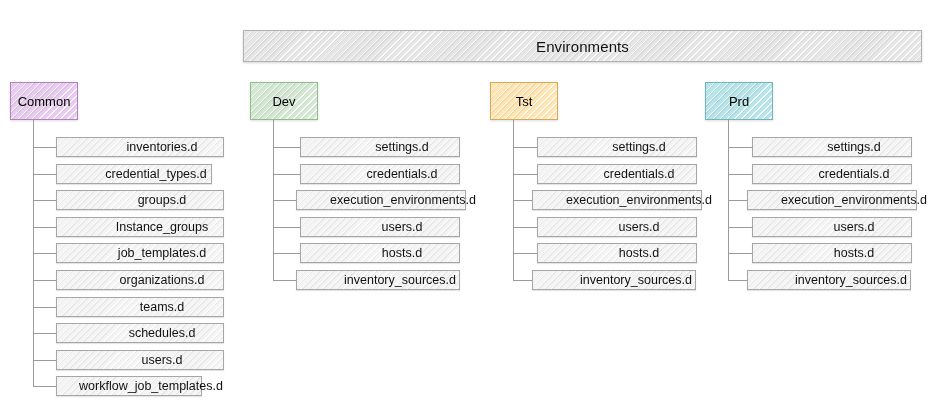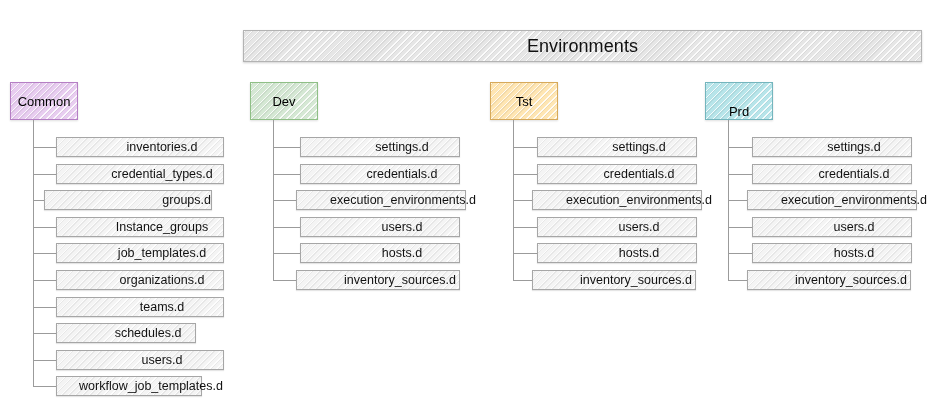--- a/index.html
+++ b/index.html
@@ -40,21 +40,21 @@
     top: 30px;
     width: 679px;
     height: 32px;
     box-sizing: border-box;
     border: 1px solid #b3b3b3;
     background-color: #e6e6e6;
     display: flex;
     align-items: center;
     justify-content: center;
     color: #111111;
-    font-size: 18px;
+    font-size: 15px;
     line-height: 1;
     letter-spacing: 0.1px;
     box-shadow: 0 1px 2px rgba(0,0,0,0.18);
   }
 
   
   .root-box {
     position: absolute;
     width: 68px;
     height: 38px;
@@ -63,21 +63,21 @@
     display: flex;
     align-items: center;
     justify-content: center;
     font-size: 13px;
     color: #000000;
     box-shadow: 0 1px 2px rgba(0,0,0,0.13);
   }
   .root-box.common { left: 10px;  top: 82px; background-color: #e8cdf0; border-color: #b57fc4; }
   .root-box.dev    { left: 250px; top: 82px; background-color: #d5e8d4; border-color: #8fbf86; }
   .root-box.tst    { left: 490px; top: 82px; background-color: #ffe6b3; border-color: #d6a95b; }
-  .root-box.prd    { left: 705px; top: 82px; background-color: #b7e5ea; border-color: #74b5bd; align-items: flex-end; }
+  .root-box.prd    { left: 705px; top: 82px; background-color: #b7e5ea; border-color: #74b5bd; }
 
   
   .trunk {
     position: absolute;
     width: 1px;
     background: #9b9b9b;
   }
 
   
   .elbow {
@@ -115,45 +115,45 @@
   <div id="tree-layer">
       <div class="root-box hatch common" style="left: 10px; top: 82px; background-color: rgb(232, 205, 240); border-color: rgb(181, 127, 196);">
         <span>Common</span>
       </div>
       <div class="trunk" style="left: 33px; top: 120px; height: 266.4px;"></div>
       <div class="elbow" style="left: 33px; top: 147px; width: 23px;"></div>
       <div class="leaf hatch" style="left: 56px; top: 137px; width: 168px;">
         <span>inventories.d</span>
       </div>
       <div class="elbow" style="left: 33px; top: 173.6px; width: 23px;"></div>
-      <div class="leaf hatch" style="left: 56px; top: 163.6px; width: 168px;">
+      <div class="leaf hatch" style="left: 56px; top: 163.6px; width: 156px;">
         <span>credential_types.d</span>
       </div>
       <div class="elbow" style="left: 33px; top: 200.2px; width: 23px;"></div>
-      <div class="leaf hatch" style="left: 44px; top: 190.2px; width: 168px; justify-content: flex-end;">
+      <div class="leaf hatch" style="left: 56px; top: 190.2px; width: 168px;">
         <span>groups.d</span>
       </div>
       <div class="elbow" style="left: 33px; top: 226.8px; width: 23px;"></div>
       <div class="leaf hatch" style="left: 56px; top: 216.8px; width: 168px;">
         <span>Instance_groups</span>
       </div>
       <div class="elbow" style="left: 33px; top: 253.4px; width: 23px;"></div>
       <div class="leaf hatch" style="left: 56px; top: 243.4px; width: 168px;">
         <span>job_templates.d</span>
       </div>
       <div class="elbow" style="left: 33px; top: 280px; width: 23px;"></div>
       <div class="leaf hatch" style="left: 56px; top: 270px; width: 168px; text-align: right;">
         <span>organizations.d</span>
       </div>
       <div class="elbow" style="left: 33px; top: 306.6px; width: 23px;"></div>
       <div class="leaf hatch" style="left: 56px; top: 296.6px; width: 168px;">
         <span>teams.d</span>
       </div>
       <div class="elbow" style="left: 33px; top: 333.2px; width: 23px;"></div>
-      <div class="leaf hatch" style="left: 56px; top: 323.2px; width: 140px;">
+      <div class="leaf hatch" style="left: 56px; top: 323.2px; width: 168px;">
         <span>schedules.d</span>
       </div>
       <div class="elbow" style="left: 33px; top: 359.8px; width: 23px;"></div>
       <div class="leaf hatch" style="left: 56px; top: 349.8px; width: 168px;">
         <span>users.d</span>
       </div>
       <div class="elbow" style="left: 33px; top: 386.4px; width: 23px;"></div>
       <div class="leaf hatch" style="left: 56px; top: 376.4px; width: 146px;">
         <span>workflow_job_templates.d</span>
       </div>

